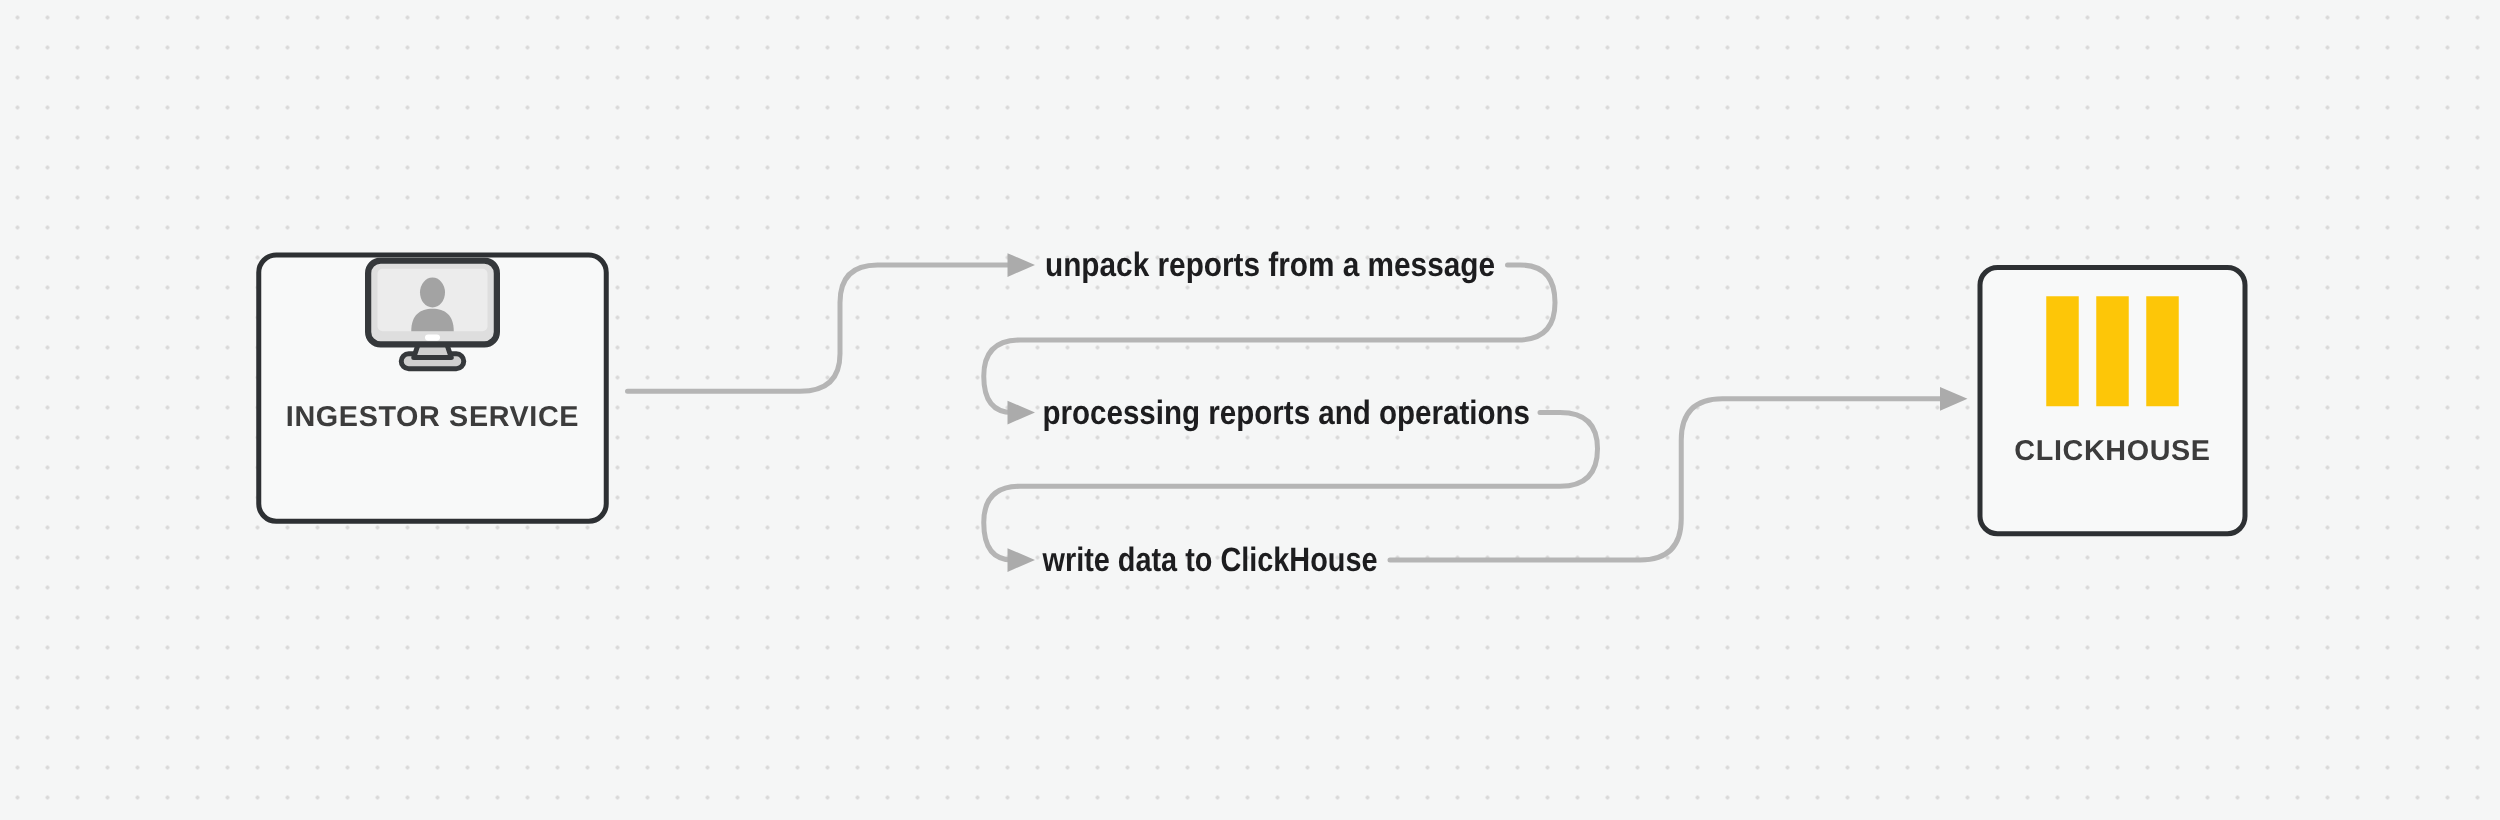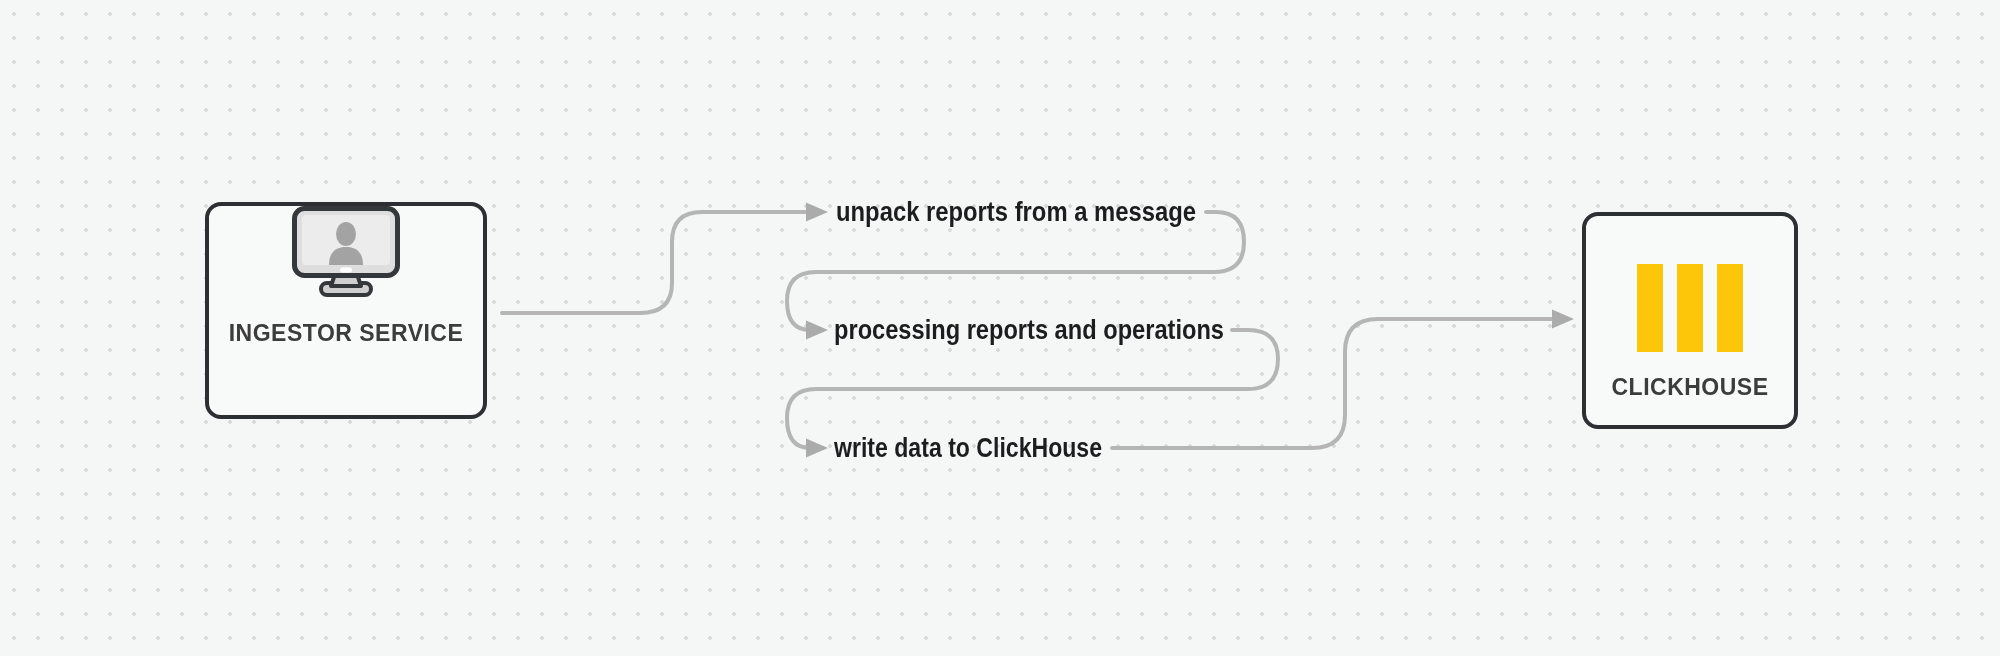--- a/index.html
+++ b/index.html
@@ -59,21 +59,21 @@
     left: 205px;
     top: 202px;
     width: 282px;
     height: 217px;
   }
   .node-clickhouse {
     left: 1582px;
     top: 212px;
     width: 216px;
     height: 217px;
-    padding-top: 48px;
+    padding-top: 21px;
   }
   .node-icon {
     display: block;
   }
   .node-label {
     margin-top: 22px;
     font-size: 23px;
     letter-spacing: 0.5px;
     color: #3c3c3c;
     white-space: nowrap;

